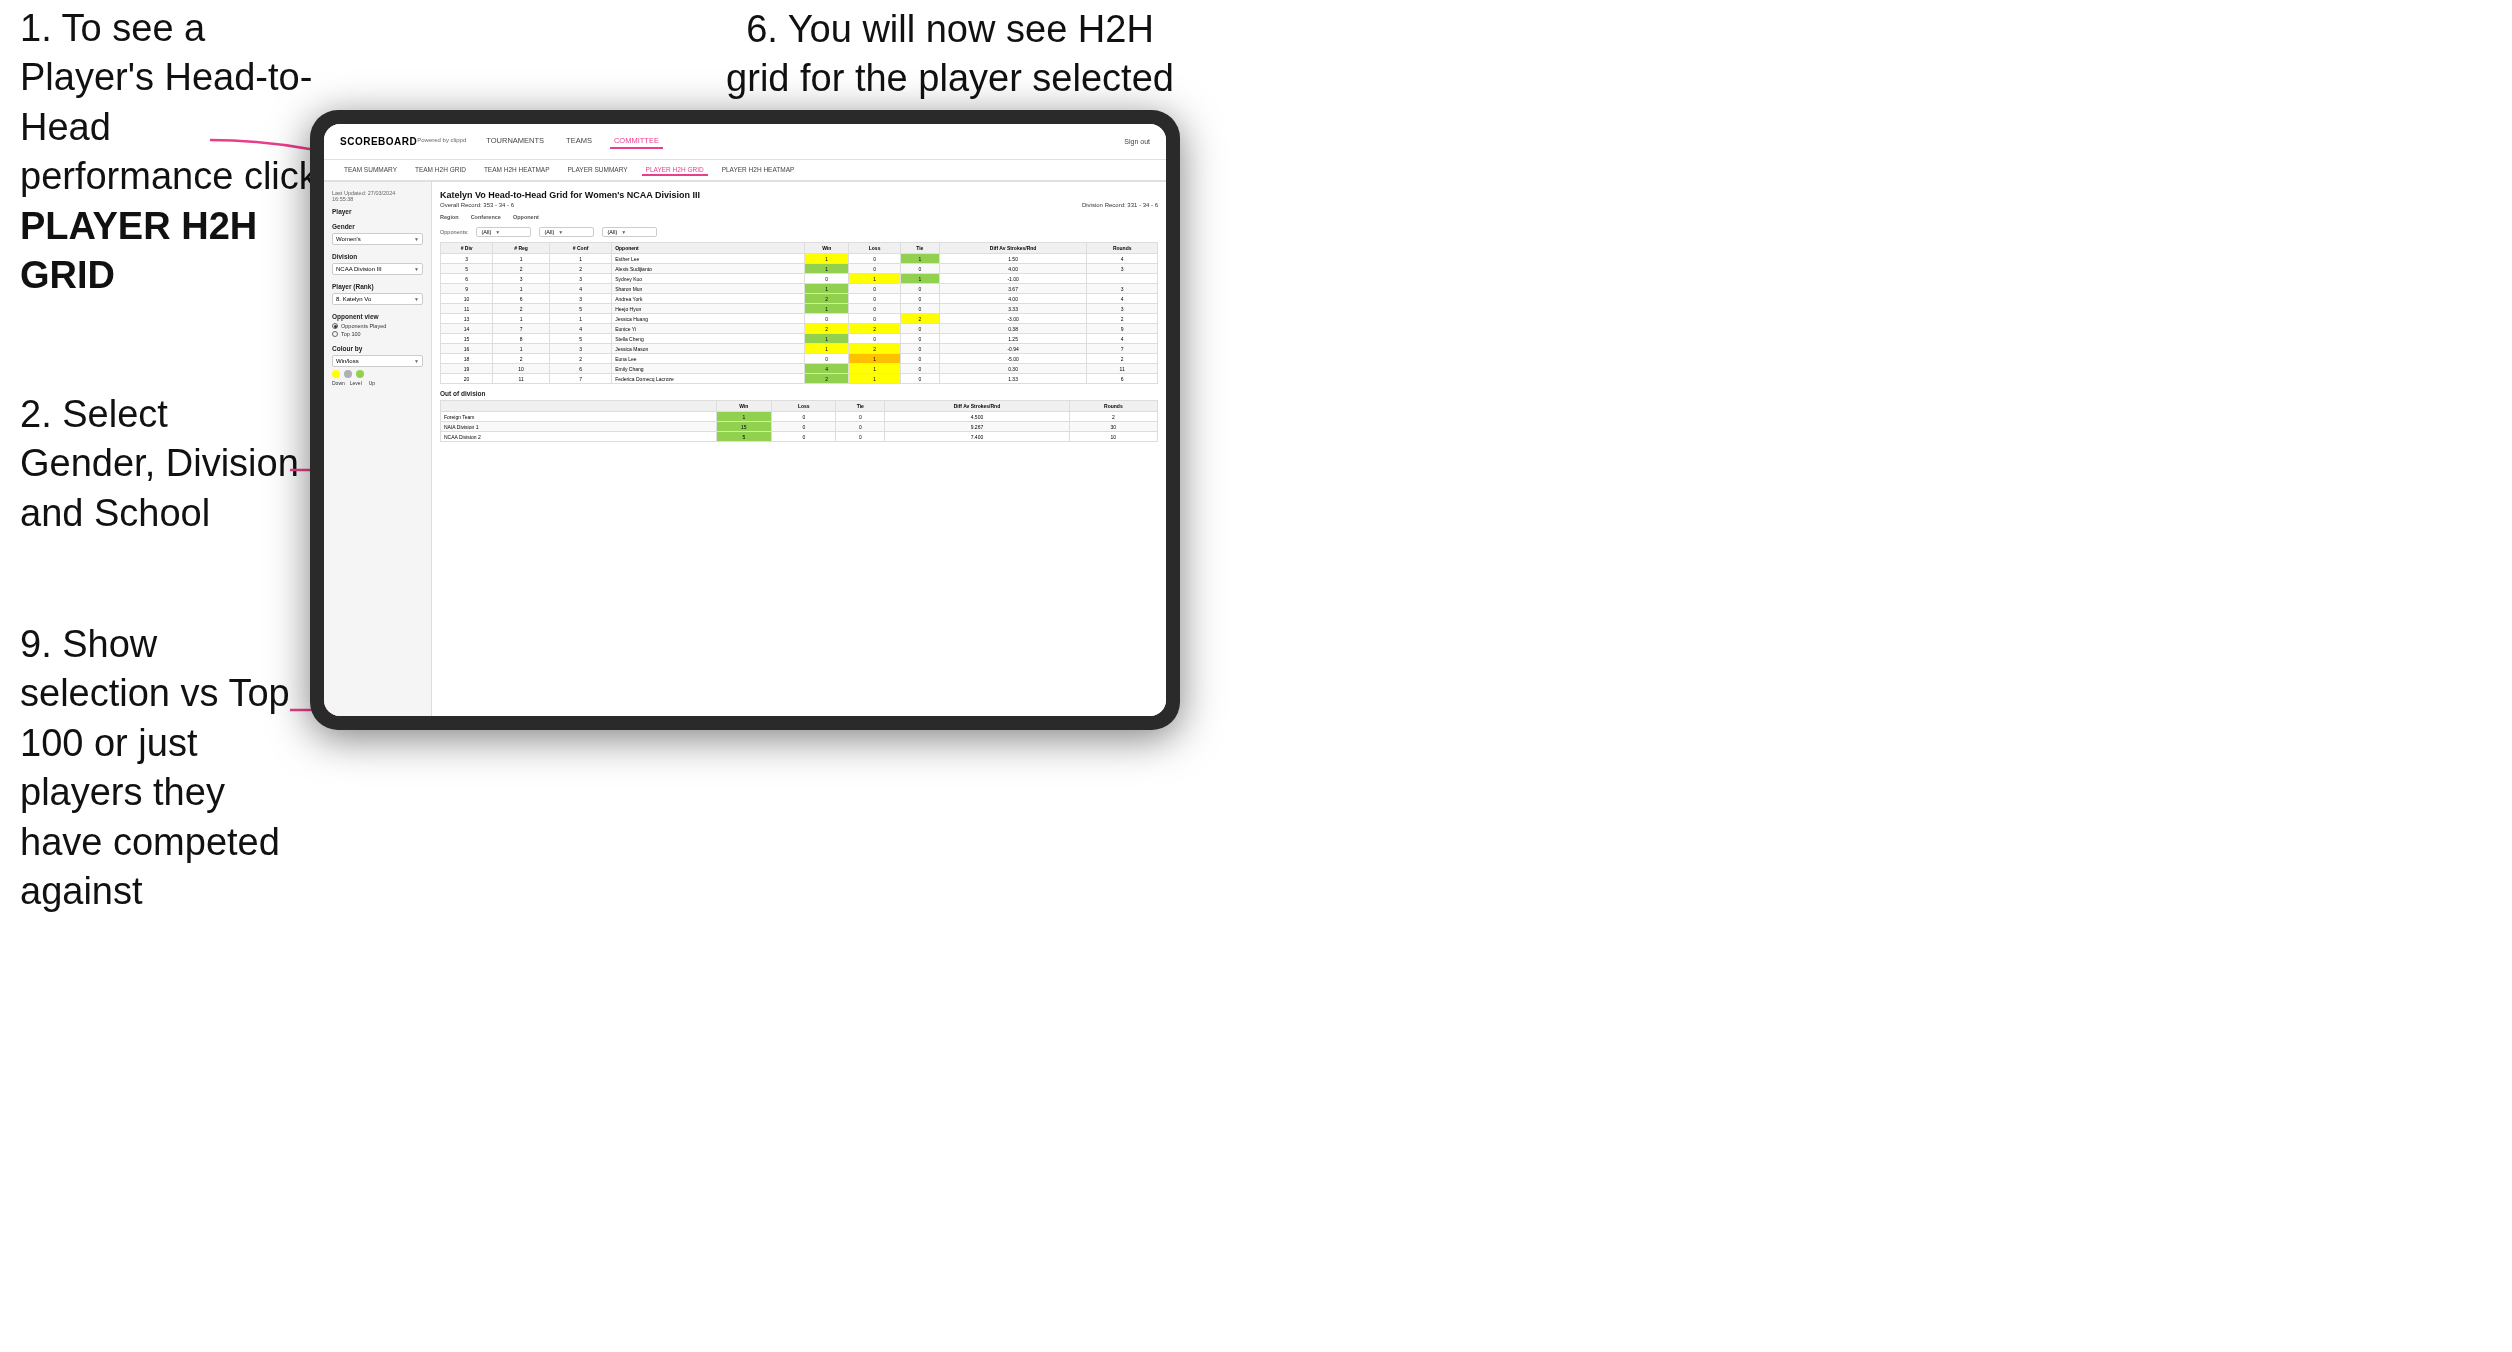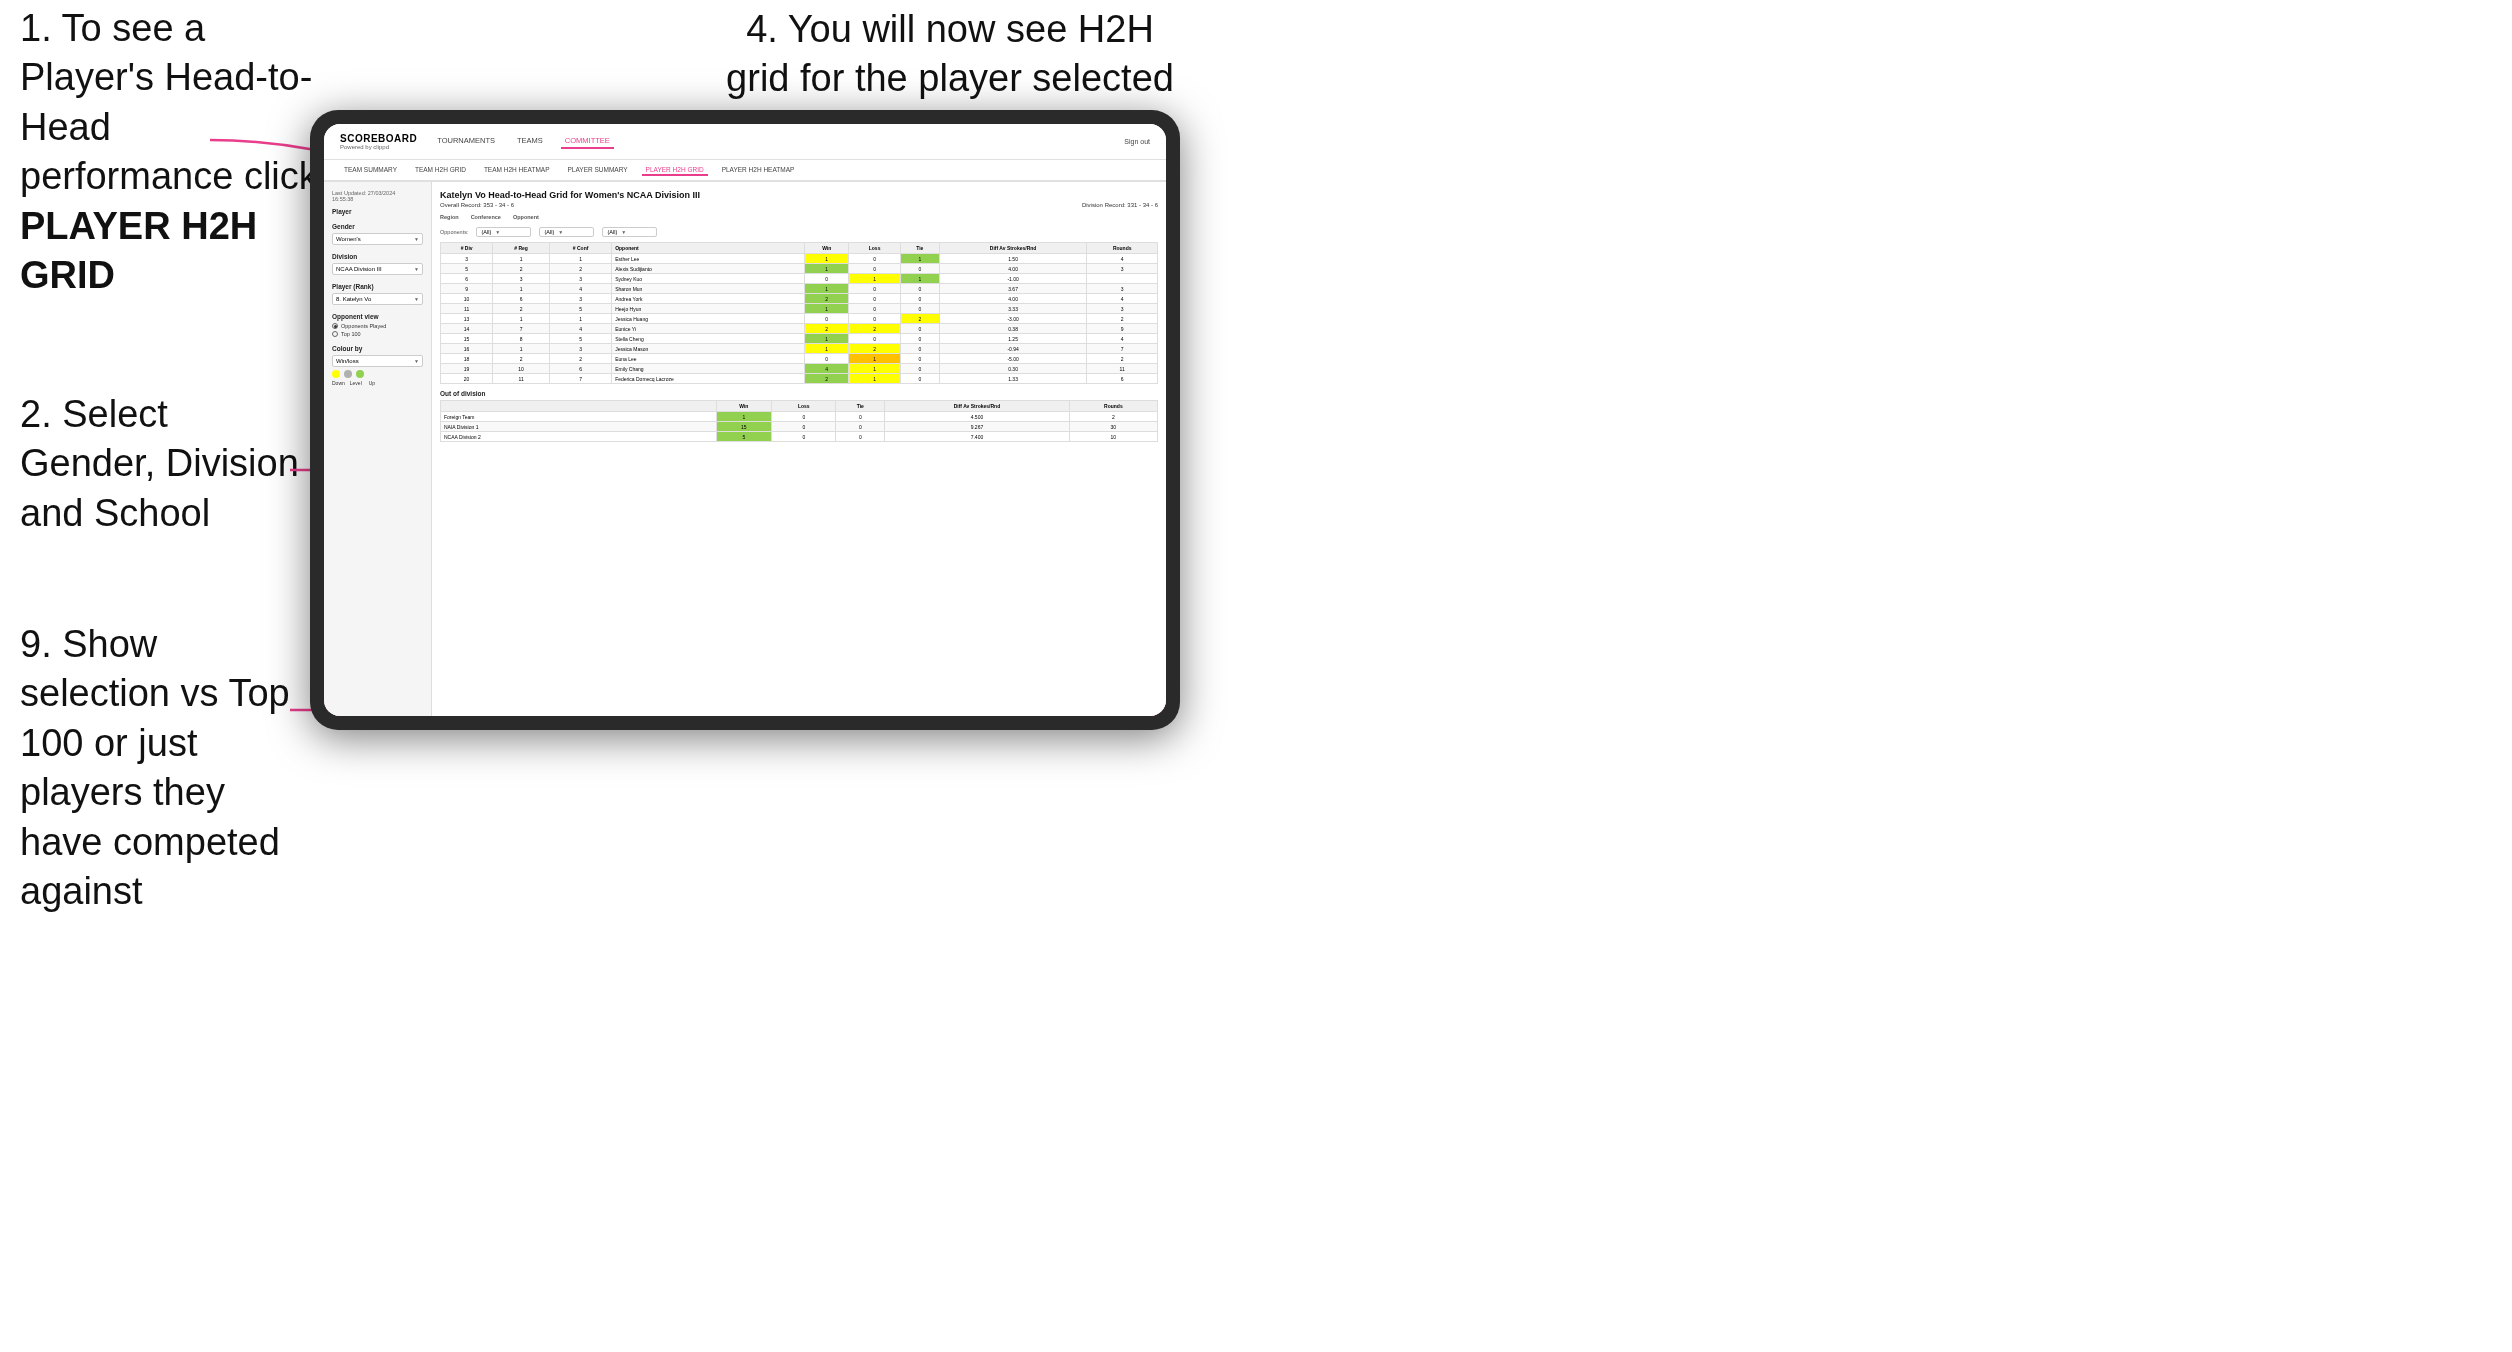--- a/index.html
+++ b/index.html
@@ -45,21 +45,21 @@
       background: #ffffff;
       padding: 6px 16px;
       display: flex;
       align-items: center;
       gap: 16px;
       border-bottom: 1px solid #e0e0e0;
       height: 36px;
     }
     .brand {
       display: flex;
-      flex-direction: column;
+      flex-direction: row;
       line-height: 1;
     }
     .brand-name {
       font-size: 10px;
       font-weight: 900;
       color: #000;
       letter-spacing: 0.5px;
     }
     .brand-sub {
       font-size: 6px;
@@ -278,21 +278,21 @@
 
 <div style="position:absolute; top:390px; left:20px; width:280px;">
   <span class="instruction-text">2. Select Gender, Division and School</span>
 </div>
 
 <div style="position:absolute; top:620px; left:20px; width:290px;">
   <span class="instruction-text">9. Show selection vs Top 100 or just players they have competed against</span>
 </div>
 
 <div style="position:absolute; top:5px; left:710px; width:480px; text-align:center;">
-  <span class="instruction-text">4. You will now see H2H grid for the player selected</span>
+  <span class="instruction-text">6. You will now see H2H grid for the player selected</span>
 </div>
 
 <svg class="arrow-svg" style="top:130px; left:200px; width:320px; height:120px;" viewBox="0 0 320 120">
   <defs>
     <marker id="arrowhead1" markerWidth="8" markerHeight="6" refX="8" refY="3" orient="auto">
       <polygon points="0 0, 8 3, 0 6" fill="#e83e8c"></polygon>
     </marker>
   </defs>
   <path d="M 10 10 Q 160 10 310 90" stroke="#e83e8c" stroke-width="2.5" fill="none" marker-end="url(#arrowhead1)"></path>
 </svg>

